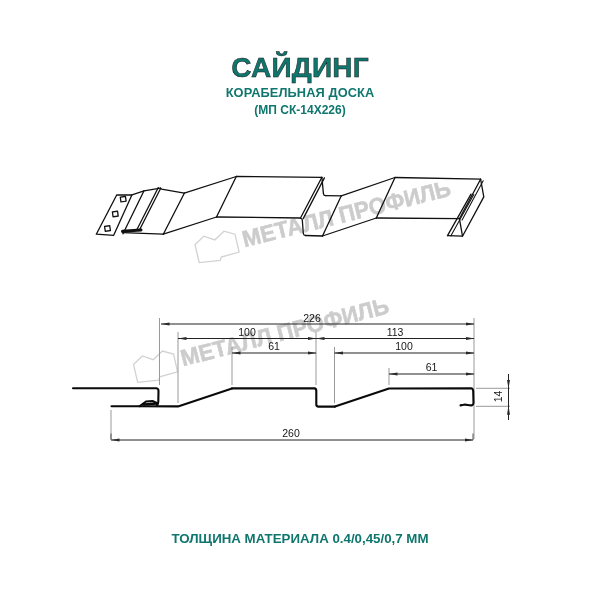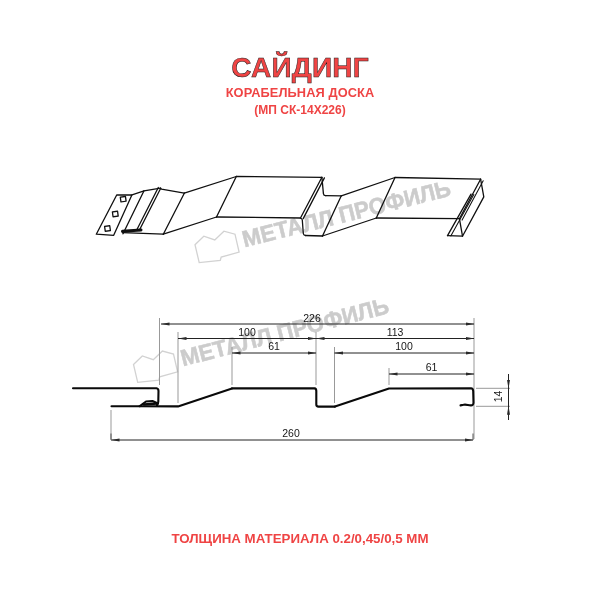--- a/index.html
+++ b/index.html
@@ -1,29 +1,29 @@
 <!DOCTYPE html>
 <html><head>
 <meta charset="utf-8">
 <style>
   html,body{margin:0;padding:0;background:#fff;}
   .page{position:relative;width:600px;height:600px;font-family:"Liberation Sans", sans-serif;overflow:hidden;}
-  .ttl{position:absolute;left:0;width:600px;text-align:center;color:#ef4444;}
+  .ttl{position:absolute;left:0;width:600px;text-align:center;color:#0f766e;}
 </style>
 </head>
 <body>
 <div class="page">
 
 <div class="ttl" style="top:51.5px;font-size:28px;font-weight:bold;letter-spacing:0.2px;-webkit-text-stroke:0.5px #1c1c1c;">САЙДИНГ</div>
 
 <div class="ttl" style="top:85px;font-size:12.8px;font-weight:bold;letter-spacing:0.1px;">КОРАБЕЛЬНАЯ ДОСКА</div>
 
 <div class="ttl" style="top:103px;font-size:12px;font-weight:bold;letter-spacing:0px;">(МП СК-14Х226)</div>
 
-<div class="ttl" style="top:530.5px;font-size:13.3px;font-weight:bold;letter-spacing:0px;">ТОЛЩИНА МАТЕРИАЛА 0.2/0,45/0,5 ММ</div>
+<div class="ttl" style="top:530.5px;font-size:13.3px;font-weight:bold;letter-spacing:0px;">ТОЛЩИНА МАТЕРИАЛА 0.4/0,45/0,7 ММ</div>
 
 <svg width="600" height="600" viewBox="0 0 600 600" style="position:absolute;left:0;top:0;" fill="none">
 <defs>
 <marker id="ar" markerWidth="9" markerHeight="6" refX="8.5" refY="3" orient="auto" markerUnits="userSpaceOnUse">
   <path d="M9,3 L0,1.5 L0,4.5 Z" fill="#2a2a2a"></path>
 </marker>
 <marker id="arr" markerWidth="9" markerHeight="6" refX="0.5" refY="3" orient="auto" markerUnits="userSpaceOnUse">
   <path d="M0,3 L9,1.5 L9,4.5 Z" fill="#2a2a2a"></path>
 </marker>
 </defs>

